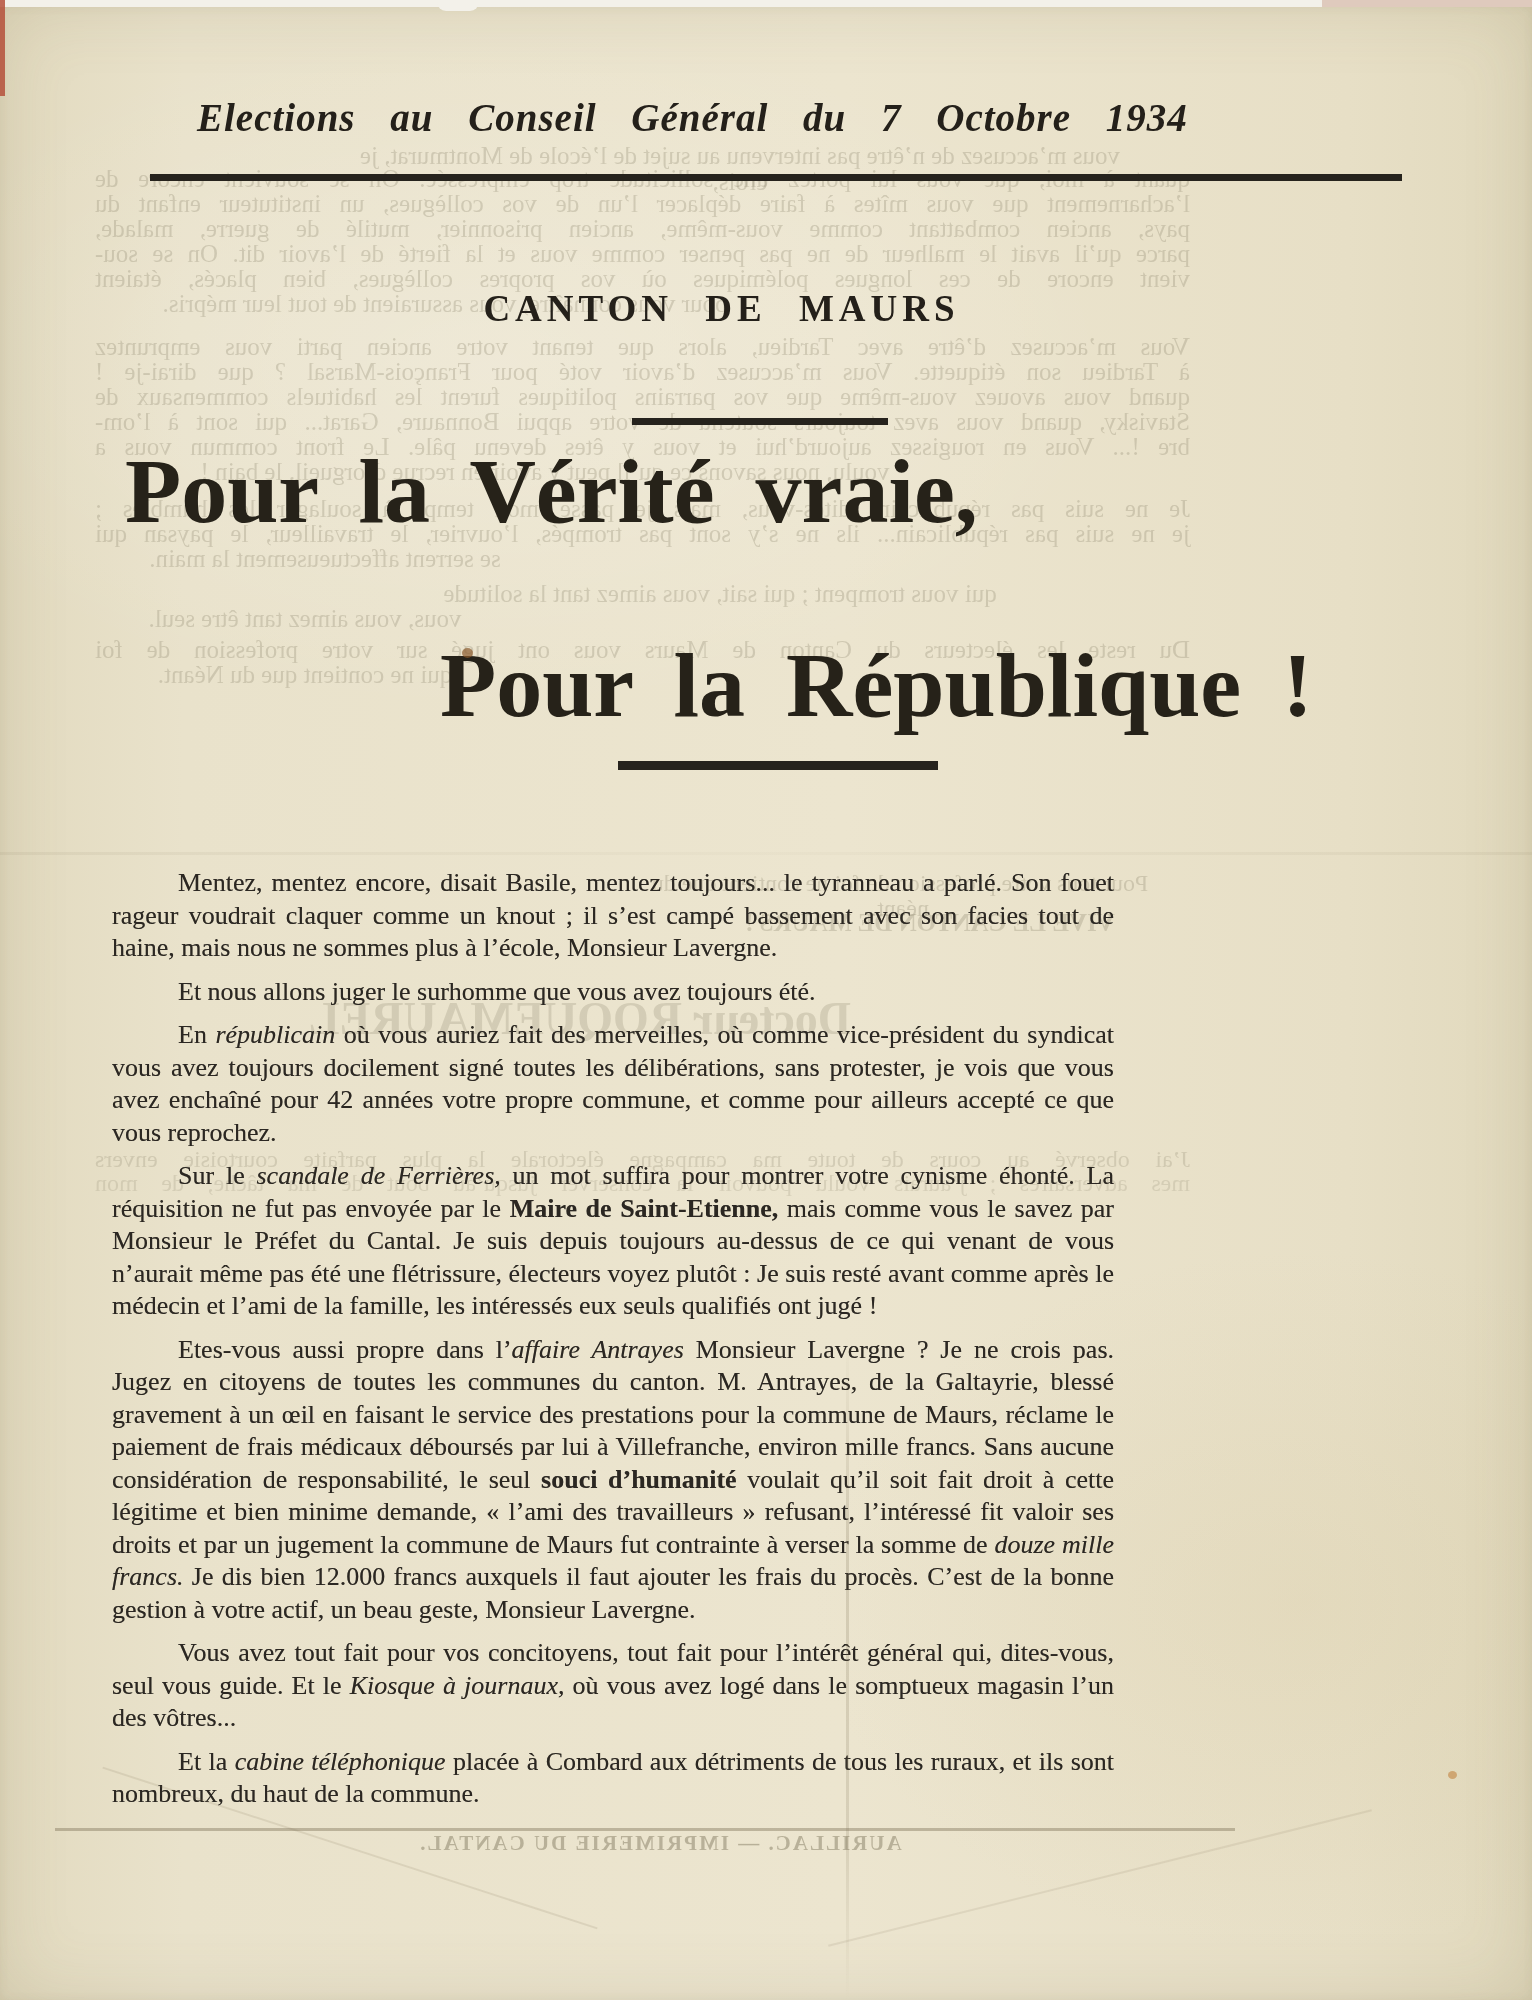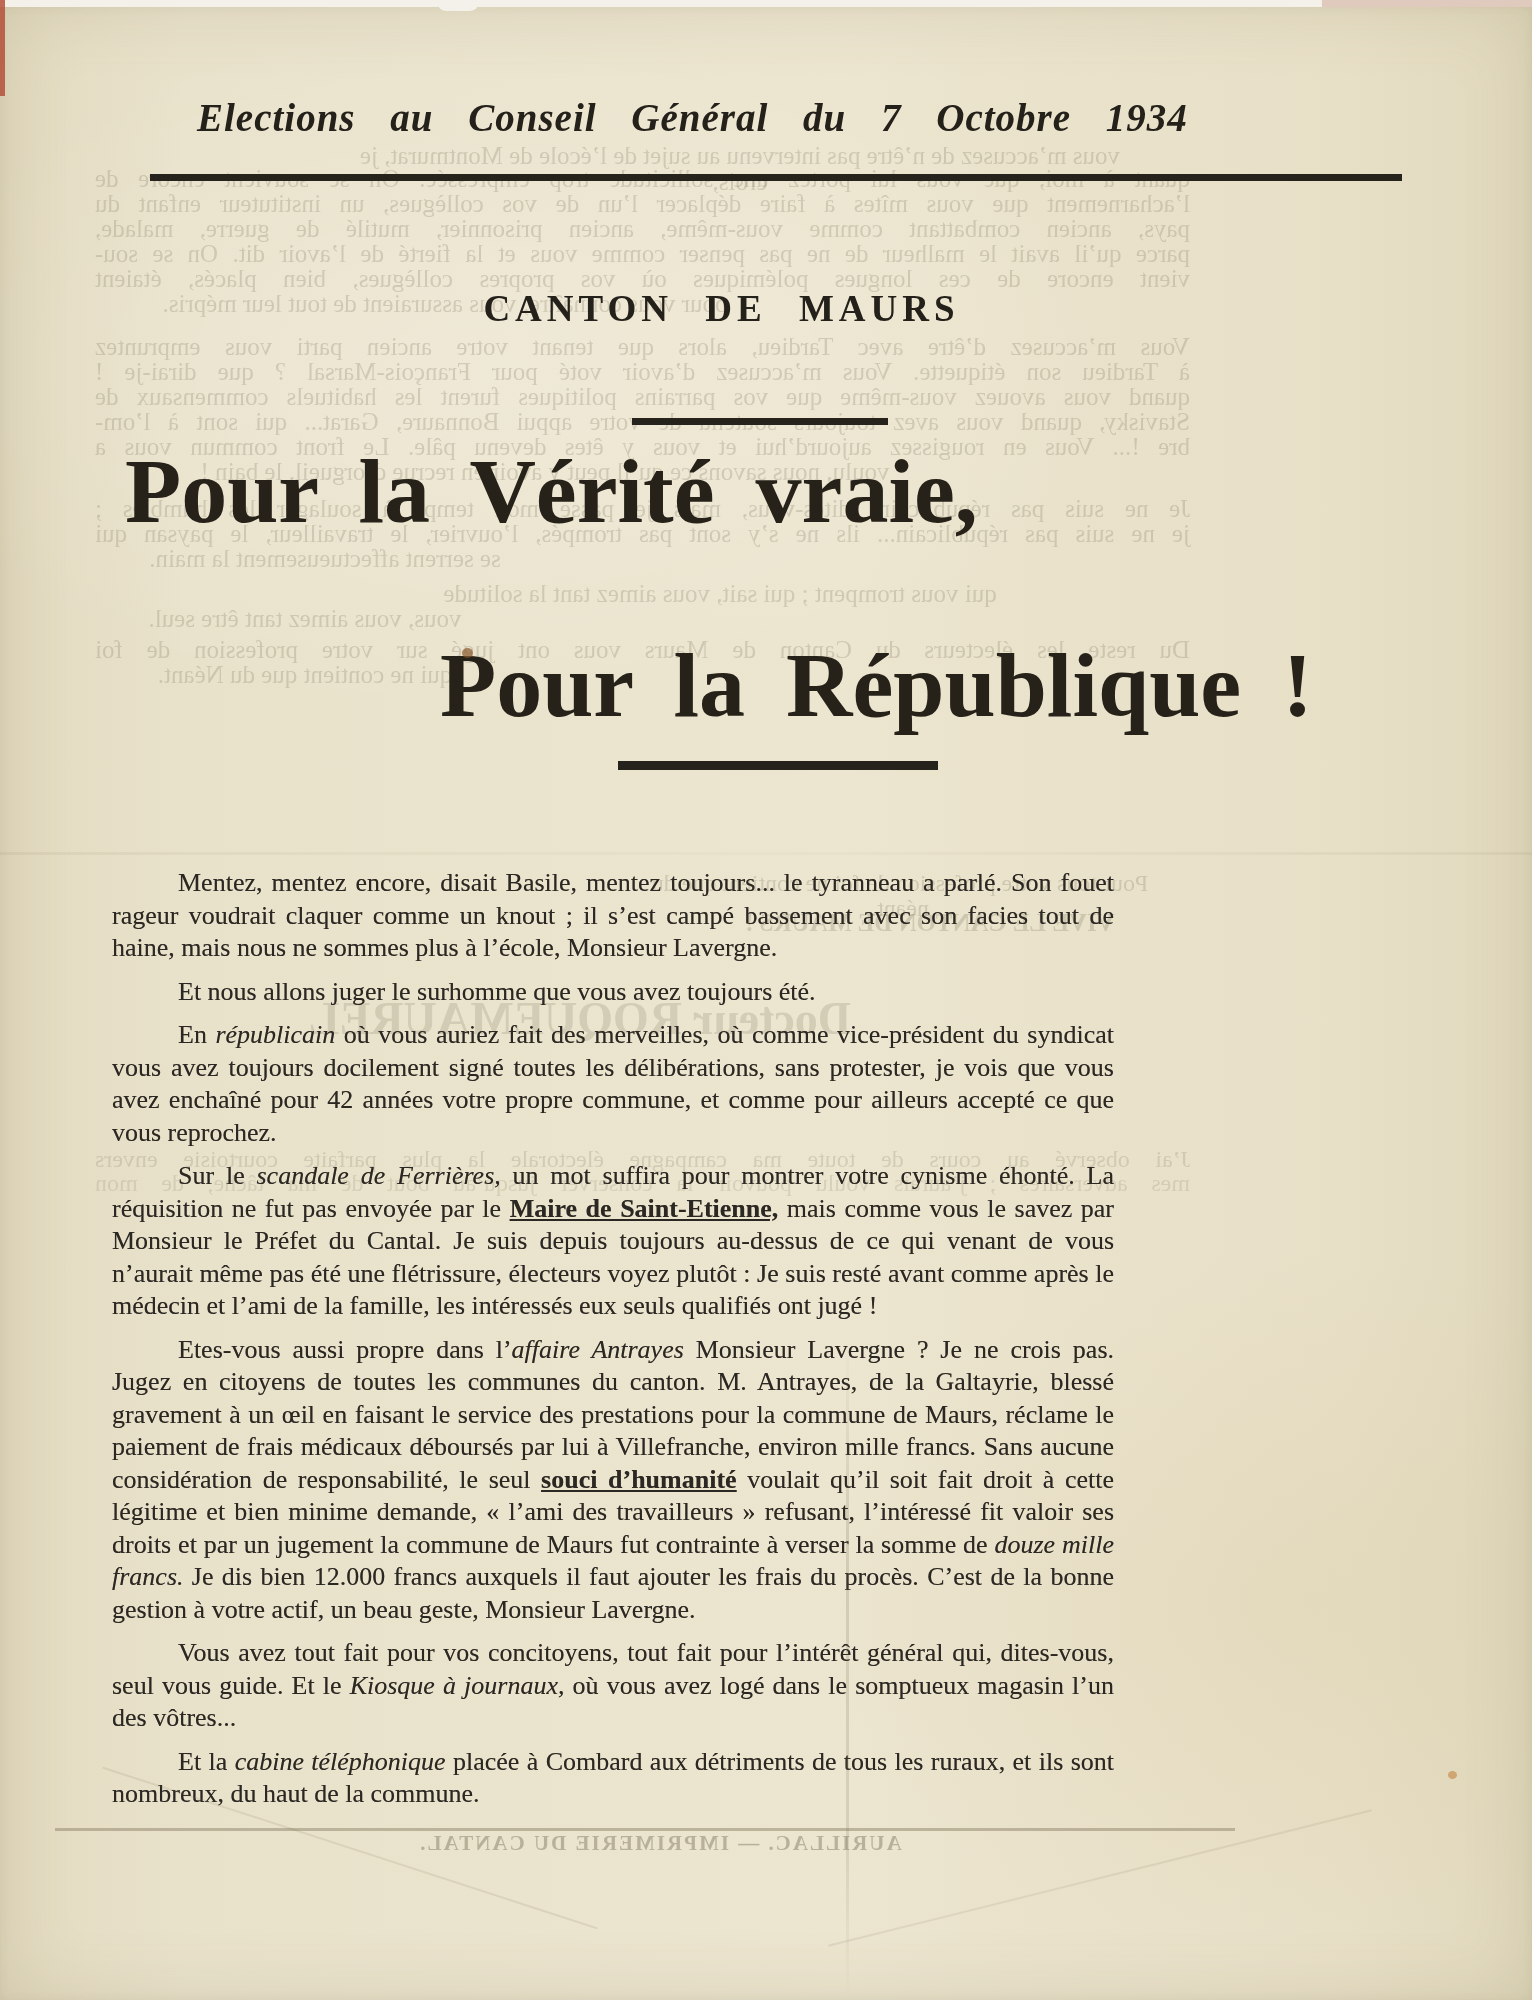--- a/index.html
+++ b/index.html
@@ -66,21 +66,21 @@
   .headline-rule{position:absolute;left:618px;top:754px;width:320px;height:9px;background:var(--rule);}
 
   .body-col{
     position:absolute;left:112px;top:860px;width:1002px;
     font-size:26px;line-height:32.5px;color:var(--ink);
     text-shadow:0 0 .4px rgba(43,39,34,.45);
   }
   .body-col p{margin:0 0 11px 0;text-align:justify;text-indent:66px;}
   .body-col p:last-child{margin-bottom:0;}
   .it{font-style:italic;}
-  .bd{font-weight:bold;text-decoration:underline;}
+  .bd{font-weight:bold;}
 
   .footer-rule{position:absolute;left:55px;top:1821px;width:1180px;height:3px;background:rgba(125,113,85,.42);}
   .imprint{
     position:absolute;left:380px;top:1824px;width:560px;text-align:center;
     transform:scaleX(-1);font-size:21px;font-weight:bold;letter-spacing:2px;
     color:#867e65;opacity:.5;filter:blur(.4px);
   }
 </style>
 </head>
 <body>

